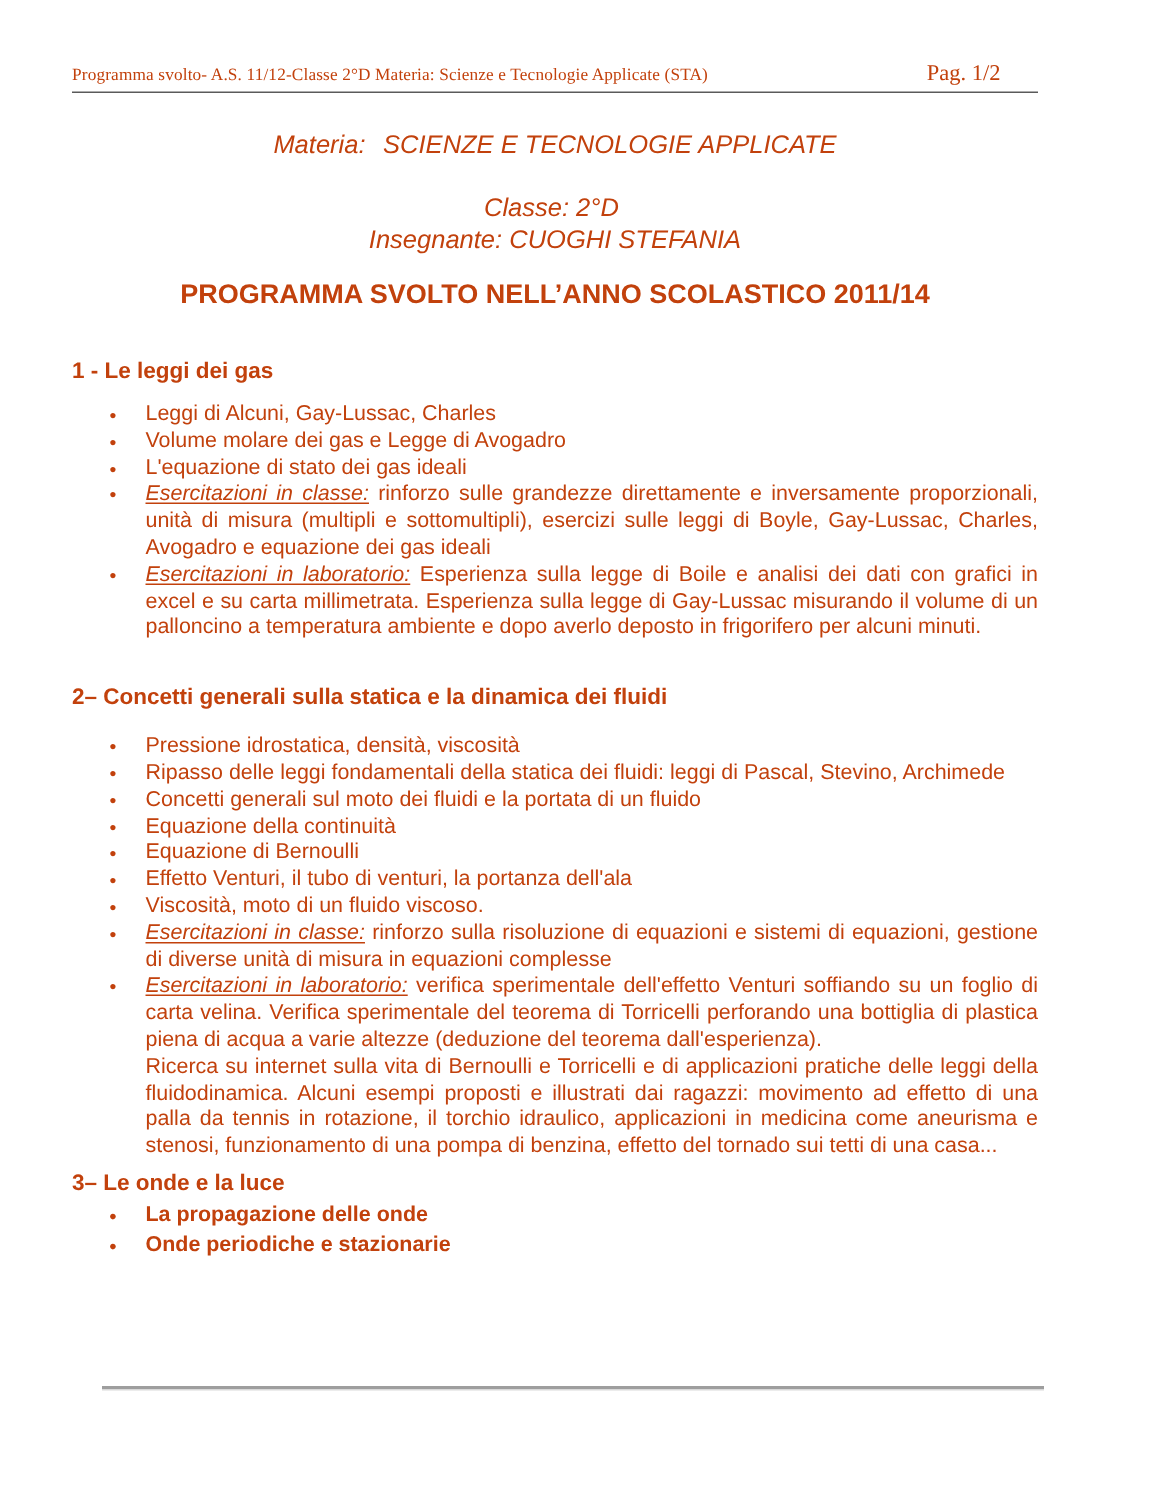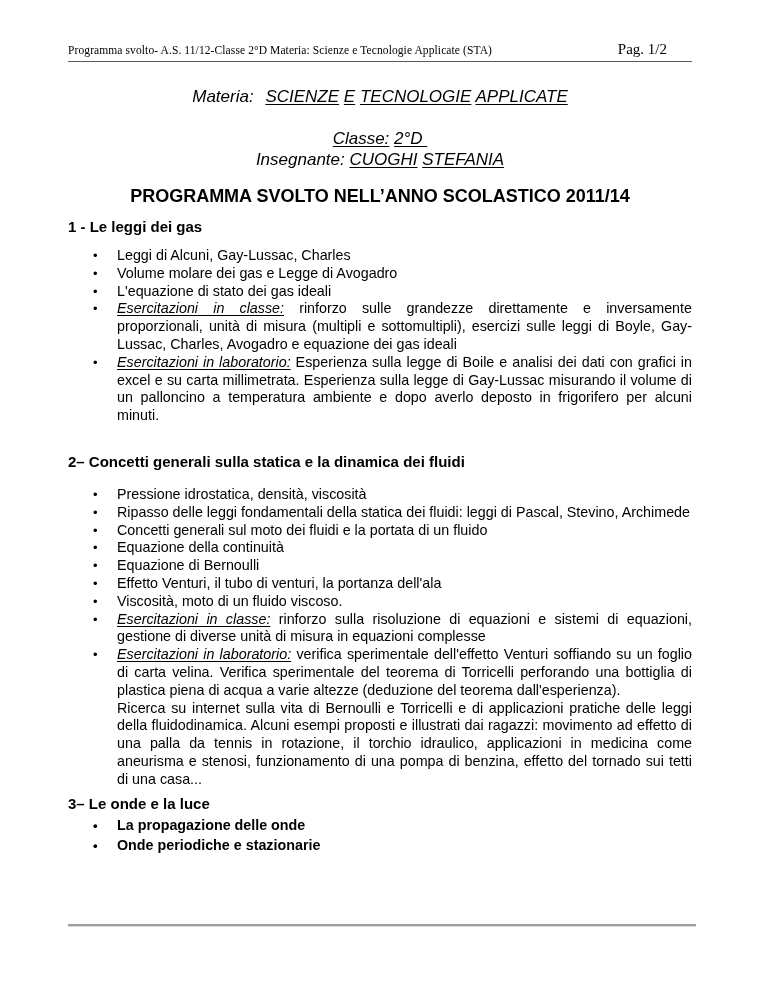--- a/index.html
+++ b/index.html
@@ -1,24 +1,24 @@
 <!DOCTYPE html>
 <html><head>
 <meta charset="utf-8">
 <style>
   html, body { margin: 0; padding: 0; background: #ffffff; }
   .page {
     position: relative;
     width: 768px;
     height: 994px;
     background: #ffffff;
-    color: #000000;
+    color: #c2410c;
     font-family: "Liberation Sans", sans-serif;
     box-sizing: border-box;
-    padding: 42px 76px 0 68px;
+    padding: 42px 76px 0 48px;
     overflow: hidden;
   }
 
   
   .hdr {
     display: flex;
     justify-content: space-between;
     align-items: baseline;
     border-bottom: 1.5px solid #5a5a5a;
     padding-bottom: 3px;
@@ -41,38 +41,38 @@
   .t-line {
     text-align: center;
     font-style: italic;
     font-size: 17px;
     line-height: 21px;
     margin: 0;
   }
   .t-materia    { margin-top: 24px; }
   .t-classe     { margin-top: 21px; }
   .t-insegnante { }
-  .u { text-decoration: underline; text-underline-offset: 2px; }
+  .u { text-underline-offset: 2px; }
   .lbl-gap { margin-right: 7px; }
   .main-title {
     text-align: center;
     font-weight: bold;
     font-size: 18px;
     line-height: 22px;
     margin: 15px 0 0 0;
   }
 
   
   .sec-h {
     font-weight: bold;
     font-size: 15px;
     line-height: 19px;
     margin: 0;
   }
-  .sec1 .sec-h { margin-top: 10px; }
+  .sec1 .sec-h { margin-top: 31px; }
   .sec2 .sec-h { margin-top: 27px; }
   .sec3 .sec-h { margin-top: 5px; }
 
   ul.blist {
     list-style: none;
     margin: 0;
     padding: 0 0 0 49px;
     font-size: 14.3px;
     line-height: 17.8px;
   }

